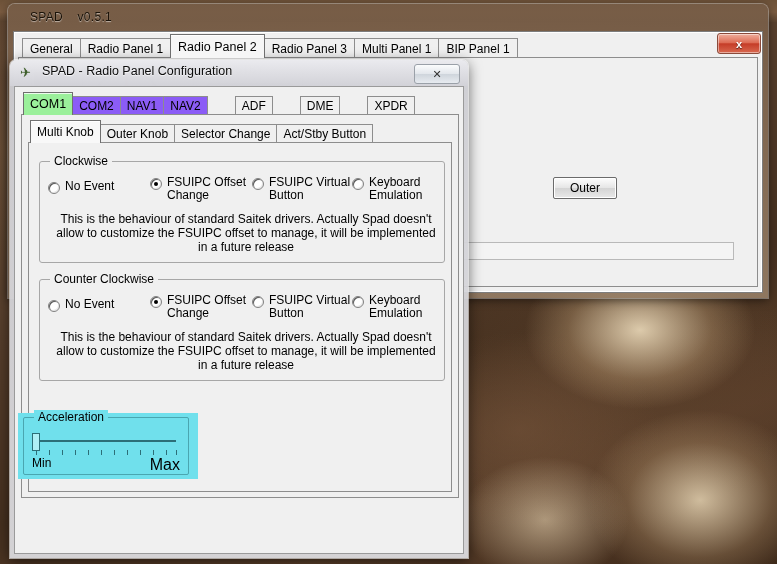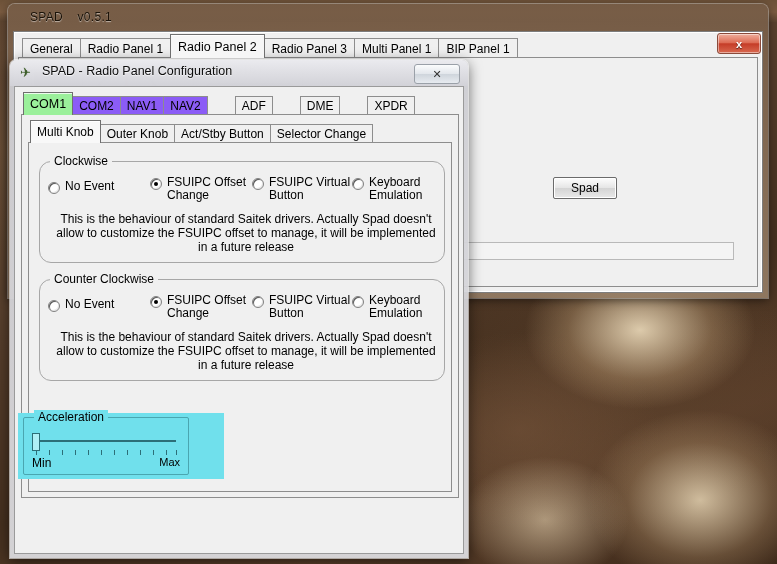--- a/index.html
+++ b/index.html
@@ -196,21 +196,21 @@
   .stab.active{
     height:22px;margin-top:-4px;background:#f8f8f8;border-color:#6f6f6f;
     z-index:3;position:relative;box-shadow:inset 0 1px 0 #fff;
   }
   #sub-tabpage{
     position:absolute;left:6px;top:27px;width:422px;height:348px;
     background:#f0f0f0;border:1px solid #8d8d8d;
   }
 
   
-  .gbox{position:absolute;border:1px solid #a7a7a7;border-radius:12px;}
+  .gbox{position:absolute;border:1px solid #a7a7a7;border-radius:3px;}
   .gbox-legend{
     position:absolute;left:10px;top:-8px;background:#f0f0f0;padding:0 4px;
     font-size:12px;color:#000;white-space:nowrap;
   }
   .radio-row{position:absolute;left:6px;top:14px;width:396px;height:34px;}
   .radio{
     position:absolute;display:flex;align-items:flex-start;cursor:pointer;
   }
   .radio-mark{
     width:12px;height:12px;border-radius:50%;
@@ -224,40 +224,40 @@
     border-radius:50%;background:#000;
   }
   .radio-label{font-size:12px;color:#000;line-height:13px;white-space:pre-line;}
   .gbox-note{
     position:absolute;left:8px;top:50px;width:396px;text-align:center;
     font-size:12px;color:#000;line-height:14px;white-space:pre-line;
   }
 
   
   #accel-panel{
-    position:absolute;left:8px;top:353px;width:206px;height:66px;
+    position:absolute;left:8px;top:353px;width:180px;height:66px;
     background:#70e0ec;
   }
   #accel-gbox{
     position:absolute;left:5px;top:4px;width:164px;height:56px;
     border:1px solid #4aa6b0;border-radius:2px;
   }
   #accel-legend{
     position:absolute;left:10px;top:-8px;background:#70e0ec;padding:0 4px;
     font-size:12px;color:#000;
   }
   #trackbar{position:absolute;left:8px;top:12px;width:146px;height:26px;}
   #track-line{position:absolute;left:4px;top:10px;width:140px;height:2px;background:#2c6f78;}
   #track-thumb{
     position:absolute;left:0px;top:3px;width:6px;height:16px;
     background:#aef0f6;border:1px solid #2c6f78;cursor:pointer;
   }
   .tick{position:absolute;top:20px;width:1px;height:5px;background:#2c6f78;}
   #accel-min{position:absolute;left:8px;top:38px;font-size:12px;color:#000;}
-  #accel-max{position:absolute;right:8px;top:38px;font-size:11px;color:#000;}
+  #accel-max{position:absolute;right:8px;top:38px;font-size:16px;color:#000;}
 </style>
 </head>
 <body>
 
 <div id="desktop">
   <div id="desktop-top-band"></div>
 </div>
 
 <div id="main-window">
 
@@ -305,21 +305,21 @@
       </div>
 
       <div class="actstby-group" style="left:174px;top:122px;">
         <div class="actstby-legend">ACT/STBY</div>
         <div class="actstby-box"></div>
         <div class="actstby-sub">XPDR
 DIGIT</div>
       </div>
     </div>
 
-    <div id="setup-button">Spad</div>
+    <div id="setup-button">Outer</div>
   </div>
 
   <div id="aircraft-status">Aircraft in use:</div>
 </div>
 
 <div id="dialog">
 
   <div id="dlg-titlebar">
     <div id="dlg-icon">✈</div>
     <div id="dlg-title">SPAD - Radio Panel Configuration</div>
@@ -336,22 +336,22 @@
       <div class="dtab plain">ADF</div>
       <div class="dtab plain">DME</div>
       <div class="dtab plain">XPDR</div>
     </div>
 
     <div id="dlg-tabpage">
 
       <div id="sub-tabs">
         <div class="stab active">Multi Knob</div>
         <div class="stab">Outer Knob</div>
+        <div class="stab">Selector Change</div>
         <div class="stab">Act/Stby Button</div>
-        <div class="stab">Selector Change</div>
       </div>
 
       <div id="sub-tabpage">
 
         <div class="gbox" style="left:10px;top:18px;width:404px;height:100px;">
           <div class="gbox-legend">Clockwise</div>
           <div class="radio-row">
             <div class="radio" style="left:2px;top:4px;">
               <span class="radio-mark"></span>
               <span class="radio-label">No Event</span>

